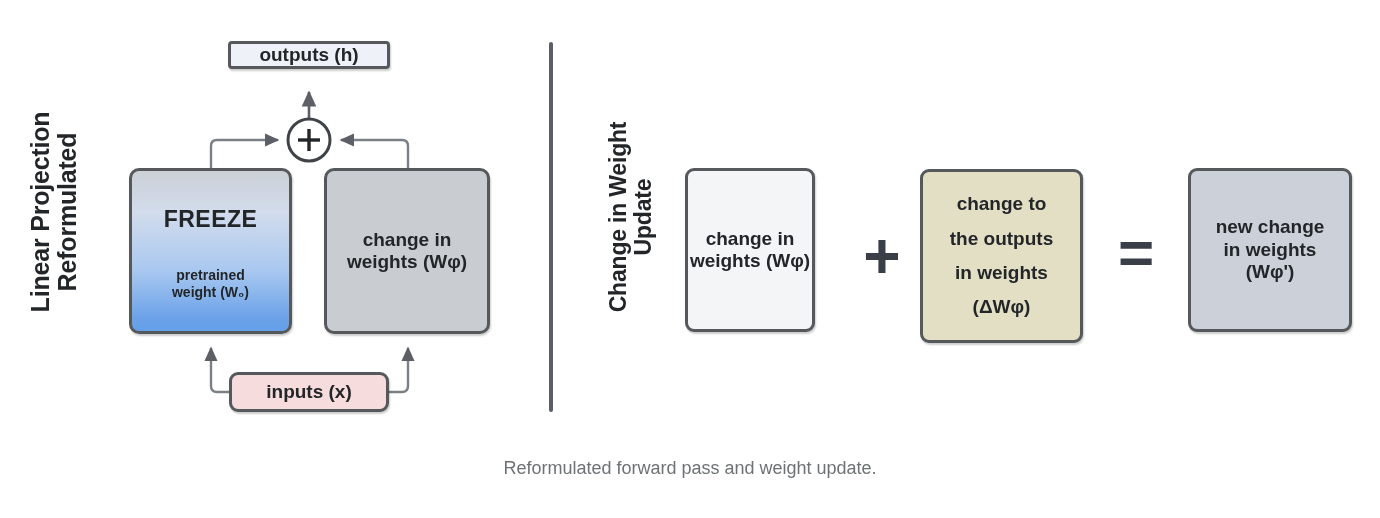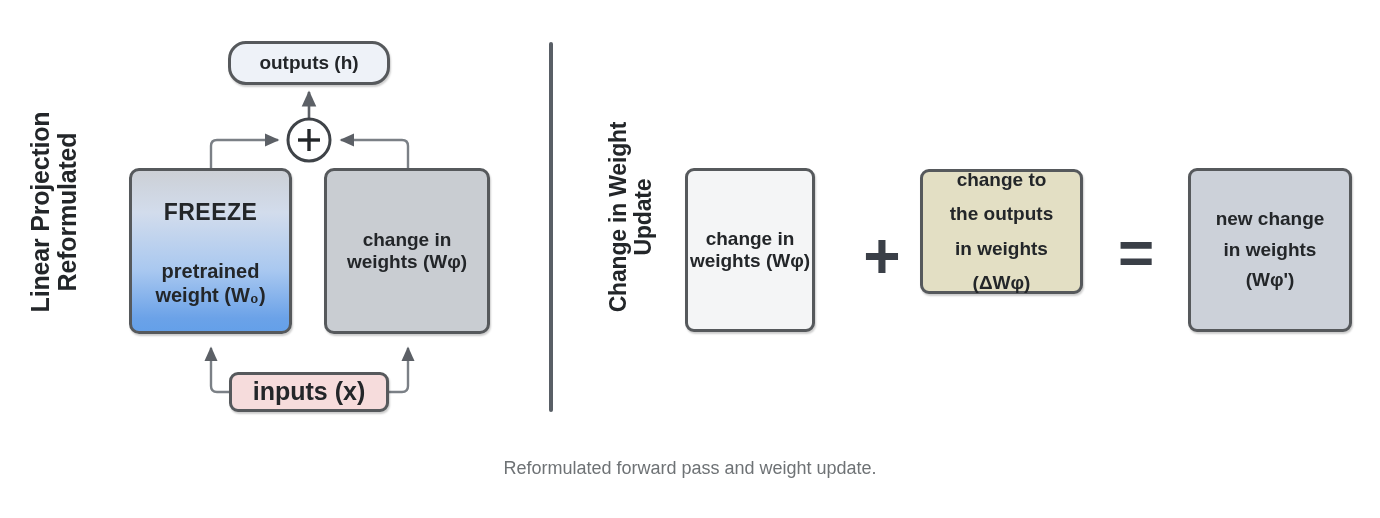--- a/index.html
+++ b/index.html
@@ -75,78 +75,77 @@
     text-align: center;
     font-weight: bold;
     color: #232629;
     box-shadow: 1px 2px 2px rgba(0,0,0,0.20);
   }
   .node .line { display: block; line-height: 1.18; }
 
   
   #node-outputs {
     left: 228px; top: 41px;
-    width: 162px; height: 44px;
+    width: 162px; height: 28px;
     background: #eef2f8;
     font-size: 19px;
-    border-radius: 18px;
+    border-radius: 4px;
   }
   #node-pretrained {
     left: 129px; top: 168px;
     width: 163px; height: 166px;
     background: linear-gradient(180deg, #ccd0d6 0%, #d2dcec 26%, #a9c8f0 62%, #6ba2e8 92%, #64a0e9 100%);
     border-radius: 10px;
   }
   #node-pretrained .freeze {
     font-size: 23px;
     letter-spacing: 0.5px;
     margin-top: 4px;
     margin-bottom: 34px;
   }
   #node-pretrained .sub {
-    font-size: 20px;
+    font-size: 14px;
   }
   #node-change {
     left: 324px; top: 168px;
     width: 166px; height: 166px;
     background: #c9cdd2;
     font-size: 19px;
     border-radius: 10px;
   }
   #node-inputs {
     left: 229px; top: 372px;
     width: 160px; height: 40px;
     background: #f6dcdc;
-    font-size: 25px;
+    font-size: 19px;
     border-radius: 9px;
   }
 
   
   #node-wphi {
     left: 685px; top: 168px;
     width: 130px; height: 164px;
     background: #f4f5f6;
     font-size: 19px;
     border-radius: 9px;
   }
   #node-delta {
     left: 920px; top: 169px;
-    width: 163px; height: 125px;
+    width: 163px; height: 174px;
     background: #e3dfc4;
     font-size: 19px;
     border-radius: 9px;
     gap: 12px;
   }
   #node-new {
     left: 1188px; top: 168px;
     width: 164px; height: 164px;
     background: #ccd1d9;
     font-size: 19px;
     border-radius: 9px;
-    gap: 8px;
   }
 
   
   .operator {
     position: absolute;
     color: #3a3f47;
     font-weight: bold;
     line-height: 1;
     text-align: center;
   }

